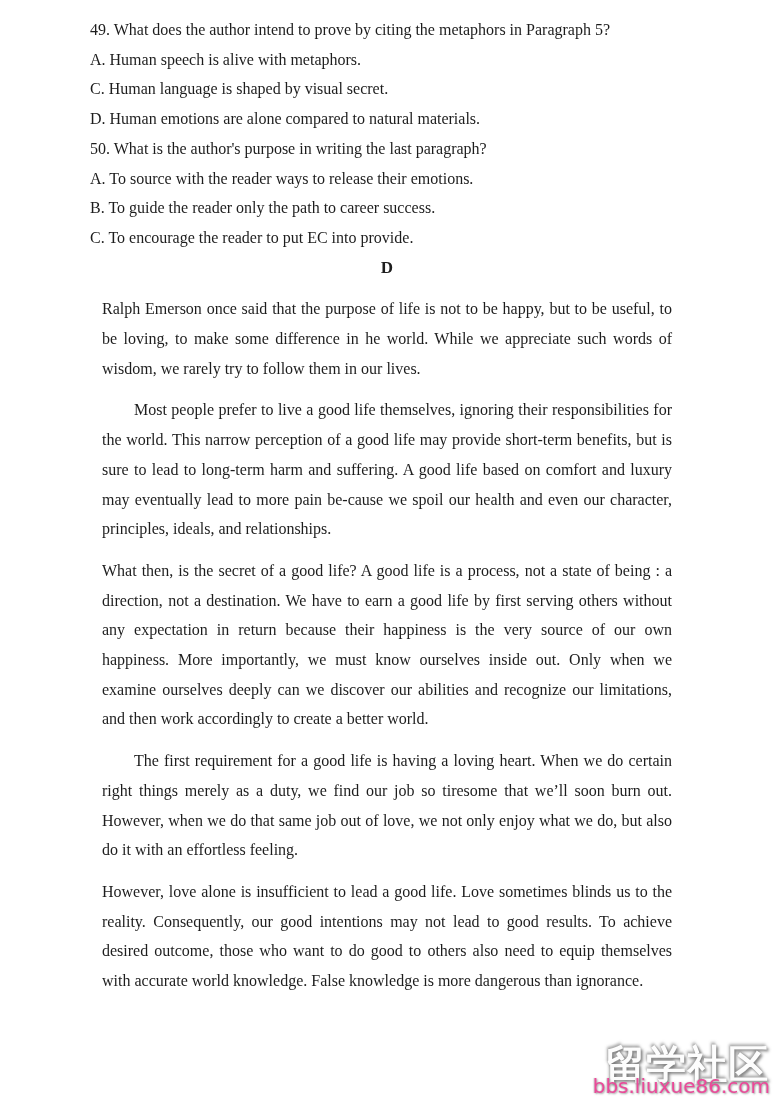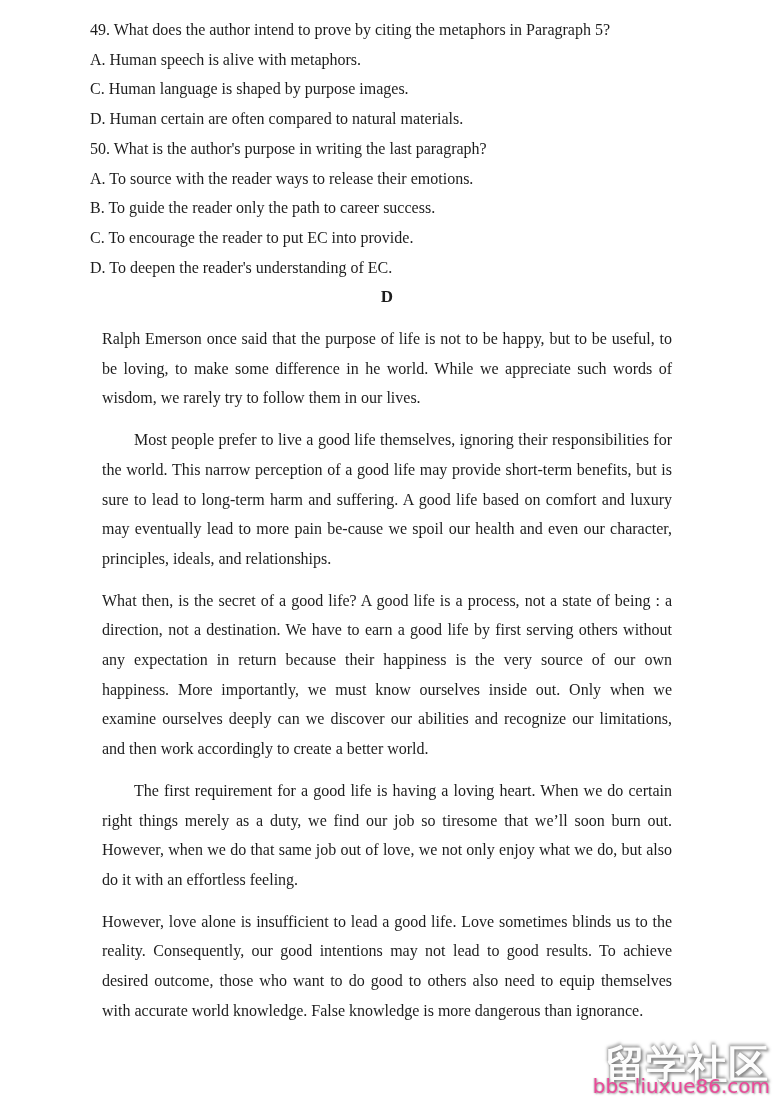--- a/index.html
+++ b/index.html
@@ -69,30 +69,29 @@
   }
 </style>
 </head>
 <body>
 
 <div class="page">
 
   <section>
     <div class="qline">49. What does the author intend to prove by citing the metaphors in Paragraph 5?</div>
     <div class="qline">A. Human speech is alive with metaphors.</div>
-    <div class="qline">C. Human language is shaped by purpose images.</div>
-    <div class="qline">D. Human certain are often compared to natural materials.</div>
+    <div class="qline">C. Human language is shaped by visual secret.</div>
+    <div class="qline">D. Human emotions are alone compared to natural materials.</div>
   </section>
 
   <section>
     <div class="qline">50. What is the author's purpose in writing the last paragraph?</div>
     <div class="qline">A. To source with the reader ways to release their emotions.</div>
     <div class="qline">B. To guide the reader only the path to career success.</div>
     <div class="qline">C. To encourage the reader to put EC into provide.</div>
-    <div class="qline">D. To deepen the reader's understanding of EC.</div>
   </section>
 
   <h2 class="section-heading">D</h2>
 
   <section>
     <p class="para">Ralph Emerson once said that the purpose of life is not to be happy, but to be useful, to be loving, to make some difference in he world. While we appreciate such words of wisdom, we rarely try to follow them in our lives.</p>
     <p class="para indent">Most people prefer to live a good life themselves, ignoring their responsibilities for the world. This narrow perception of a good life may provide short-term benefits, but is sure to lead to long-term harm and suffering. A good life based on comfort and luxury may eventually lead to more pain be-cause we spoil our health and even our character, principles, ideals, and relationships.</p>
     <p class="para">What then, is the secret of a good life? A good life is a process, not a state of being : a direction, not a destination. We have to earn a good life by first serving others without any expectation in return because their happiness is the very source of our own happiness. More importantly, we must know ourselves inside out. Only when we examine ourselves deeply can we discover our abilities and recognize our limitations, and then work accordingly to create a better world.</p>
     <p class="para indent">The first requirement for a good life is having a loving heart. When we do certain right things merely as a duty, we find our job so tiresome that we’ll soon burn out. However, when we do that same job out of love, we not only enjoy what we do, but also do it with an effortless feeling.</p>
     <p class="para">However, love alone is insufficient to lead a good life. Love sometimes blinds us to the reality. Consequently, our good intentions may not lead to good results. To achieve desired outcome, those who want to do good to others also need to equip themselves with accurate world knowledge. False knowledge is more dangerous than ignorance.</p>

